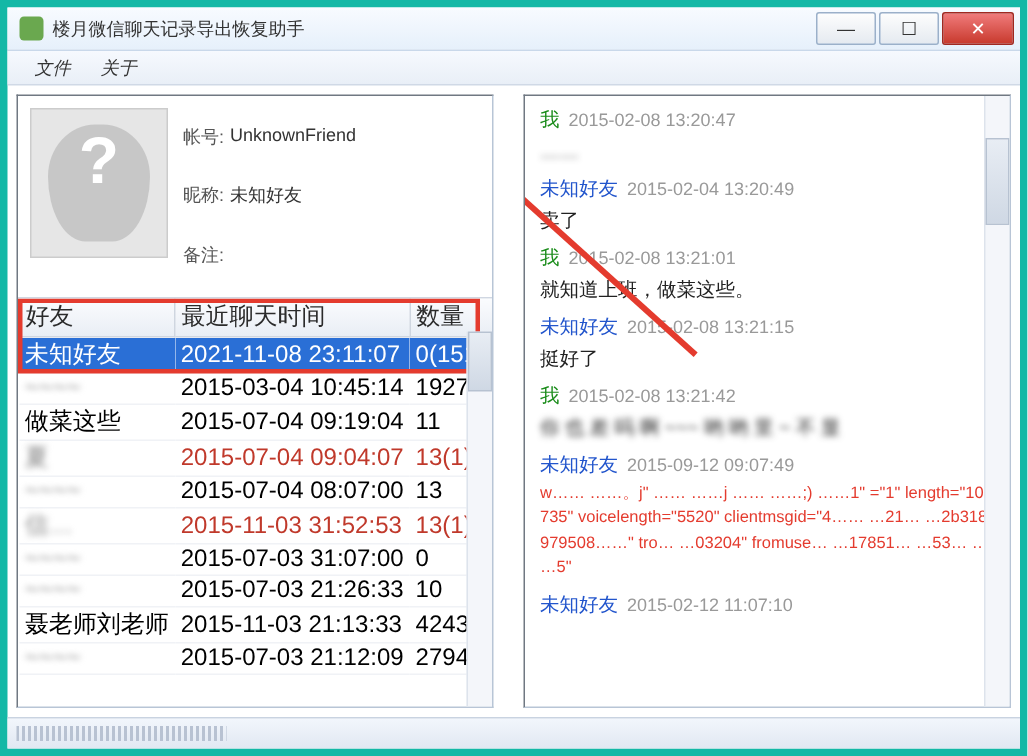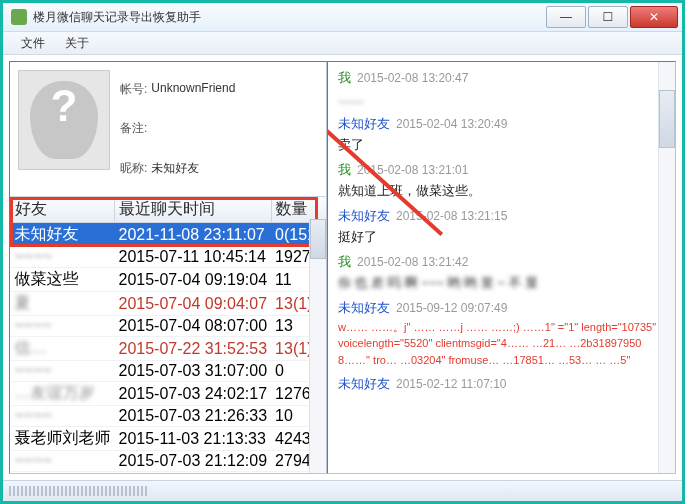--- a/index.html
+++ b/index.html
@@ -1,25 +1,25 @@
 <!DOCTYPE html>
 <html><head>
 <meta charset="utf-8">
 <style>
   html,body{margin:0;padding:0;font-family:"Microsoft YaHei","SimSun",Arial,sans-serif;font-size:12px;background:#f0f0f0;}
-  .window{width:685px;height:504px;border:3px solid #14b8a6;background:#fff;display:flex;flex-direction:column;box-sizing:border-box;}
+  .window{width:685px;height:504px;border:5px solid #14b8a6;background:#fff;display:flex;flex-direction:column;box-sizing:border-box;}
   .titlebar{height:28px;background:linear-gradient(#f8fbff,#e6f0fb);display:flex;align-items:center;padding:0 4px 0 8px;color:#333;border-bottom:1px solid #c9d8ea;}
   .titlebar .app-icon{width:16px;height:16px;background:#6aa84f;border-radius:3px;margin-right:6px;}
   .titlebar .title{flex:1;font-size:12px;}
   .win-controls{display:flex;gap:2px;}
   .win-btn{width:38px;height:20px;background:linear-gradient(#fdfdfd,#e5eaf0);border:1px solid #9bb0c9;border-radius:2px;display:flex;align-items:center;justify-content:center;color:#333;font-size:12px;}
   .win-btn.close{background:linear-gradient(#f07b7b,#c83a2e);border-color:#a02820;color:#fff;width:46px;}
   .menubar{height:22px;background:linear-gradient(#f6f9fe,#e9eff7);border-bottom:1px solid #d0d9e6;display:flex;align-items:center;padding-left:8px;font-size:12px;color:#333;}
-  .menu-item{padding:3px 10px;cursor:default;}
-  .client{flex:1;display:flex;padding:6px;gap:0;overflow:hidden;}
+  .menu-item{padding:3px 10px;cursor:default;font-style:italic;}
+  .client{flex:1;display:flex;padding:6px;gap:20px;overflow:hidden;}
   .left-pane{width:316px;border:1px inset #b8c5d6;background:#fff;display:flex;flex-direction:column;}
   .profile-box{height:118px;border-bottom:1px solid #d0d7e2;padding:8px;display:flex;gap:10px;}
   .avatar{width:90px;height:98px;background:#e6e6e6;border:1px solid #ccc;display:flex;align-items:center;justify-content:center;}
   .avatar .silhouette{width:68px;height:78px;background:#c7c7c7;border-radius:50% 50% 40% 40% / 48% 48% 60% 60%;position:relative;}
   .avatar .silhouette::before{content:"?";position:absolute;top:0px;left:50%;transform:translateX(-50%);font-size:44px;color:#fff;font-weight:bold;}
   .profile-fields{flex:1;display:flex;flex-direction:column;justify-content:space-around;font-size:12px;color:#333;}
   .field-row{display:flex;gap:4px;}
   .field-label{color:#555;}
   .contacts{flex:1;position:relative;overflow:hidden;}
   .contacts-table{width:100%;border-collapse:collapse;font-size:16px;}
@@ -72,26 +72,26 @@
       <div class="profile-box">
         <div class="avatar">
           <div class="silhouette"></div>
         </div>
         <div class="profile-fields">
           <div class="field-row">
             <span class="field-label">帐号:</span>
             <span>UnknownFriend</span>
           </div>
           <div class="field-row">
+            <span class="field-label">昵称:</span>
+            <span>未知好友</span>
+          </div>
+          <div class="field-row">
             <span class="field-label">备注:</span>
             <span></span>
-          </div>
-          <div class="field-row">
-            <span class="field-label">昵称:</span>
-            <span>未知好友</span>
           </div>
         </div>
       </div>
 
       <div class="contacts">
         <table class="contacts-table">
           <thead>
             <tr>
               <th style="width:98px">好友</th>
               <th style="width:130px">最近聊天时间</th>
@@ -99,52 +99,47 @@
             </tr>
           </thead>
           <tbody id="contacts-body">
               <tr class="row-selected">
                 <td class="">未知好友</td>
                 <td class="">2021-11-08 23:11:07</td>
                 <td class="">0(1519)</td>
               </tr>
               <tr>
                 <td class="smudge">~~~~</td>
-                <td class="">2015-07-11 10:45:14</td>
+                <td class="">2015-03-04 10:45:14</td>
                 <td class="">1927</td>
               </tr>
               <tr>
                 <td class="">做菜这些</td>
                 <td class="">2015-07-04 09:19:04</td>
                 <td class="">11</td>
               </tr>
               <tr>
                 <td class="smudge">夏</td>
                 <td class="redtxt">2015-07-04 09:04:07</td>
                 <td class="redtxt">13(1)</td>
               </tr>
               <tr>
                 <td class="smudge">~~~~</td>
                 <td class="">2015-07-04 08:07:00</td>
                 <td class="">13</td>
               </tr>
               <tr>
                 <td class="smudge">信…</td>
-                <td class="redtxt">2015-07-22 31:52:53</td>
+                <td class="redtxt">2015-11-03 31:52:53</td>
                 <td class="redtxt">13(1)</td>
               </tr>
               <tr>
                 <td class="smudge">~~~~</td>
                 <td class="">2015-07-03 31:07:00</td>
                 <td class="">0</td>
-              </tr>
-              <tr>
-                <td class="smudge">…友谊万岁</td>
-                <td class="">2015-07-03 24:02:17</td>
-                <td class="">12762</td>
               </tr>
               <tr>
                 <td class="smudge">~~~~</td>
                 <td class="">2015-07-03 21:26:33</td>
                 <td class="">10</td>
               </tr>
               <tr>
                 <td class="">聂老师刘老师</td>
                 <td class="">2015-11-03 21:13:33</td>
                 <td class="">4243</td>

